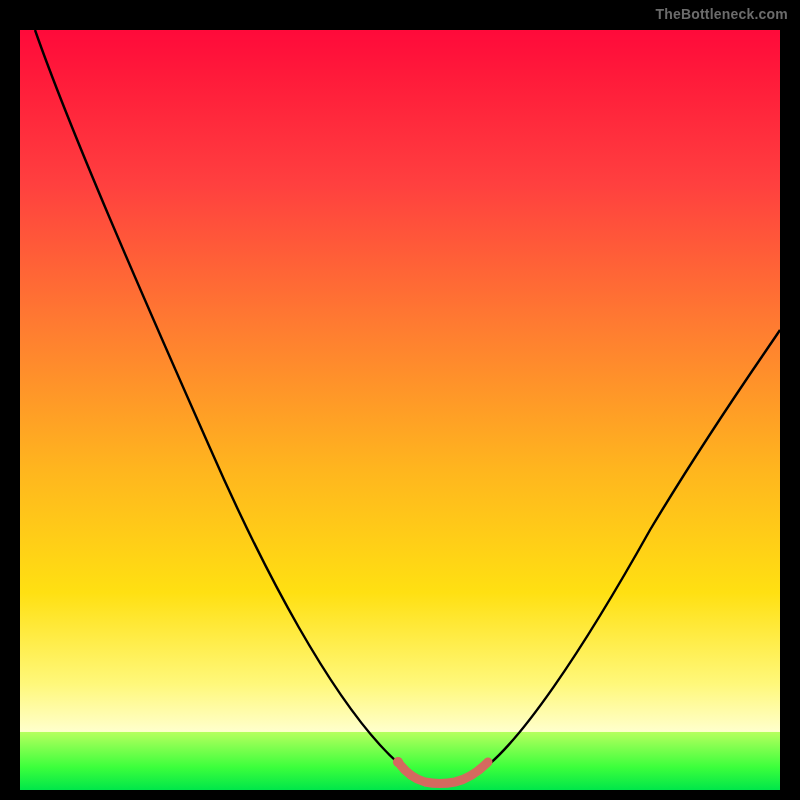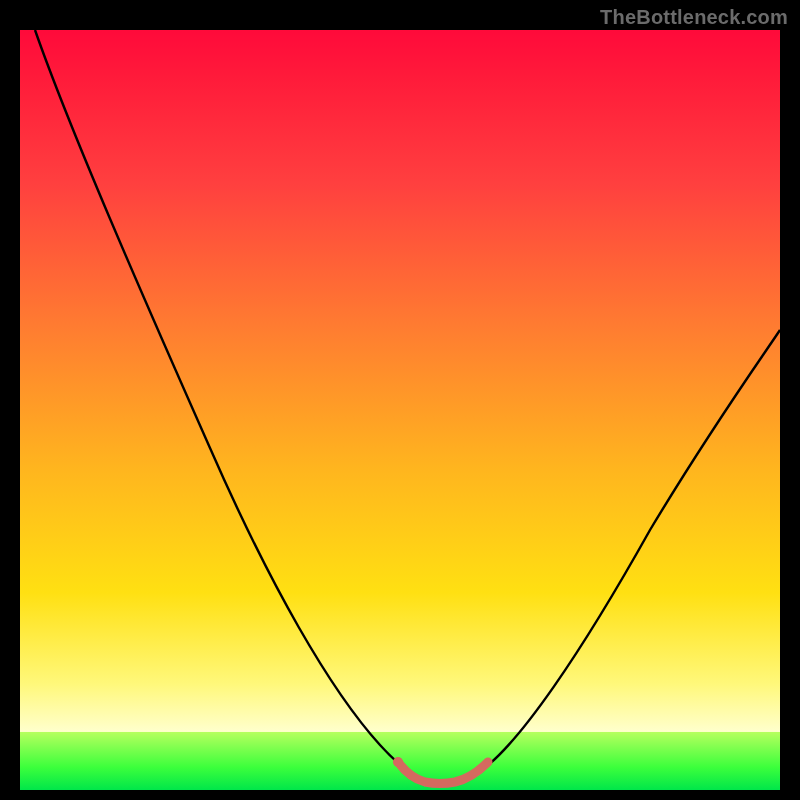--- a/index.html
+++ b/index.html
@@ -15,21 +15,21 @@
     position: relative;
     width: 800px;
     height: 800px;
     background: #000;
   }
   .watermark {
     position: absolute;
     top: 6px;
     right: 12px;
     color: #6b6b6b;
-    font-size: 20px;
+    font-size: 14px;
     font-weight: 600;
     letter-spacing: 0.2px;
     user-select: none;
   }
   .plot-area {
     position: absolute;
     left: 20px;
     top: 30px;
     width: 760px;
     height: 760px;

